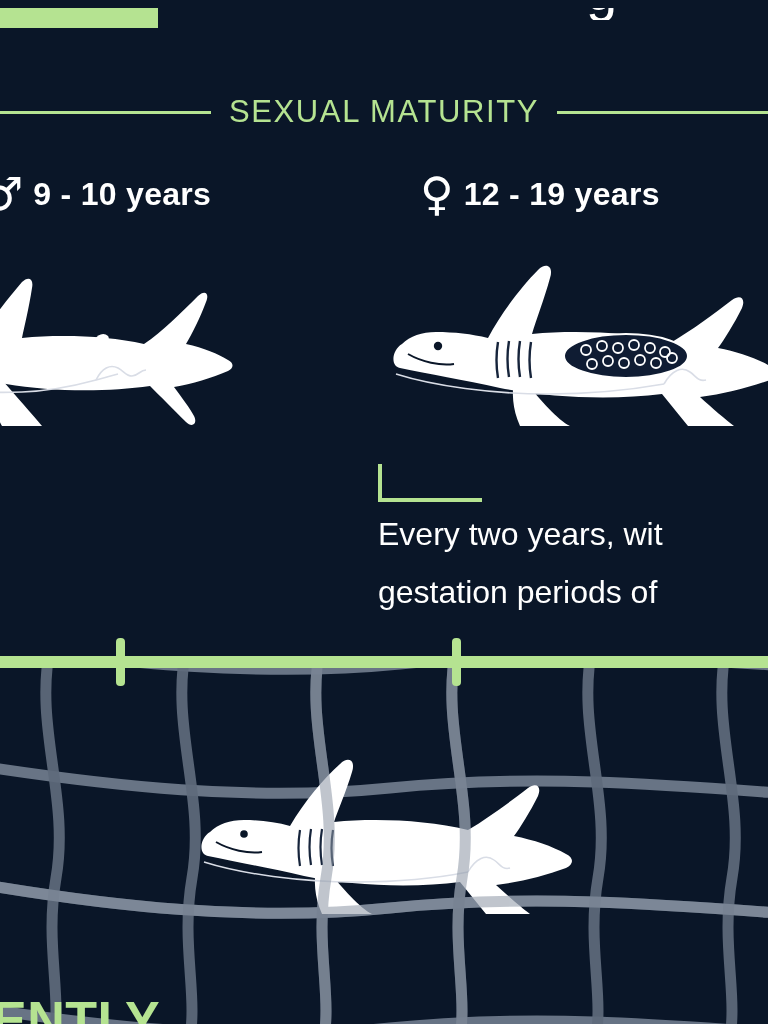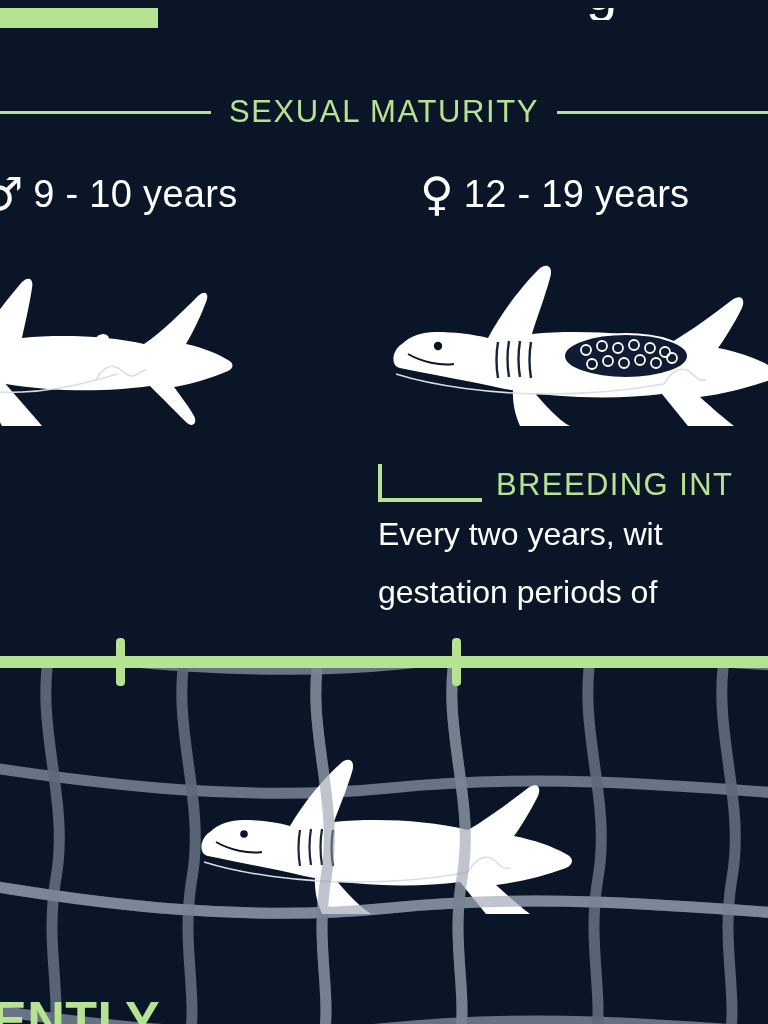--- a/index.html
+++ b/index.html
@@ -95,24 +95,24 @@
   .maturity-female{ left: 420px; top: 0; }
 
   .sex-symbol {
     font-size: 46px;
     line-height: 56px;
     color: #ffffff;
     font-family: "DejaVu Sans", sans-serif;
     font-weight: 400;
   }
   .maturity-value {
-    font-size: 38px;
+    font-size: 32px;
     line-height: 56px;
     color: #ffffff;
-    font-weight: 400;
+    font-weight: 700;
     letter-spacing: 0.3px;
   }
 
   
   .shark-male-wrap {
     position: absolute;
     left: -118px;
     top: 248px;
     width: 420px;
     height: 170px;
@@ -338,21 +338,20 @@
       </g>
     </svg>
   </div>
 
   <div class="breeding-block">
     <div class="breeding-head">
       <div class="elbow">
         <div class="elbow-v"></div>
         <div class="elbow-h"></div>
       </div>
-      <div class="breeding-title">BREEDING INT</div>
     </div>
     <div class="breeding-body">Every two years, wit</div>
     <div class="breeding-body">gestation periods of</div>
   </div>
 
   <div class="net-section">
     <svg viewBox="0 0 768 364" xmlns="http://www.w3.org/2000/svg">
       <defs>
         <clipPath id="netclip">
             <rect x="0" y="0" width="768" height="364"></rect>

